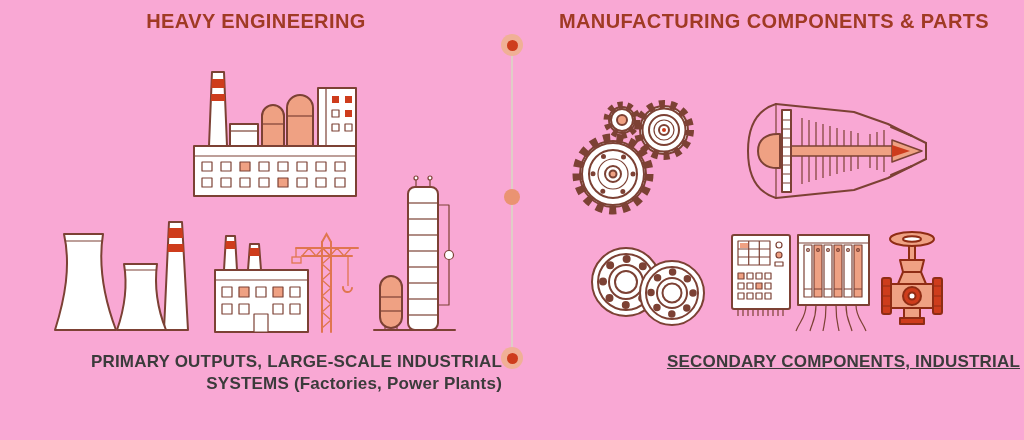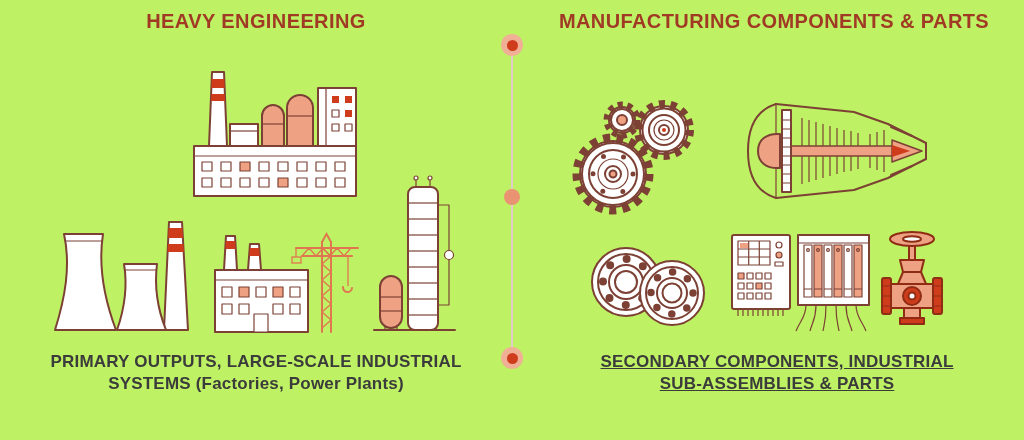--- a/index.html
+++ b/index.html
@@ -1,25 +1,25 @@
 <!DOCTYPE html>
 <html style="--title: #a03a24; --caption: #3b3b3b; --lineart: #7c4134; --salmon: #efa183; --red: #ce3c1c; --crane: #e0764f; --valve-dark: #8f2c14; --divider: #e0cdc6; --dot-outer: #f0b096; --dot-mid: #ea9372;"><head>
 <meta charset="utf-8">
 <style>
   * { margin:0; padding:0; box-sizing:border-box; }
   html,body { background:#fff; font-family:"Liberation Sans", sans-serif; }
-  .stage { position:relative; width:1024px; height:440px; background:#bef264; overflow:hidden; }
+  .stage { position:relative; width:1024px; height:440px; background:#f9a8d4; overflow:hidden; }
 
   .title { position:absolute; top:10px; font-weight:bold; font-size:20px; letter-spacing:.4px;
            color:var(--title); text-align:center; white-space:nowrap; }
   .title-left  { left:0;   width:512px; }
   .title-right { left:524px; width:500px; }
 
   .caption { position:absolute; font-size:17px; font-weight:600; color:var(--caption);
-             text-align:center; line-height:1.32; letter-spacing:.2px; }
+             text-align:right; line-height:1.32; letter-spacing:.2px; }
   .caption-left  { left:10px;  top:351px; width:492px; }
   .caption-right { left:534px; top:351px; width:486px;text-decoration:underline; }
 
   .divider { position:absolute; left:511px; top:46px; width:2px; height:312px; background:var(--divider); }
   .dot { position:absolute; border-radius:50%; }
   .dot-ring { width:22px; height:22px; left:501px; background:var(--dot-outer);
               display:flex; align-items:center; justify-content:center; }
   .dot-ring::after { content:""; width:11px; height:11px; border-radius:50%; background:var(--red); }
   .dot-top { top:34px; } .dot-bottom { top:347px; }
   .dot-mid { width:16px; height:16px; left:504px; top:189px; background:var(--dot-mid); }
@@ -288,16 +288,15 @@
       <rect class="sv fr" x="20" y="92" width="24" height="6"></rect>
     </svg>
   </div>
 
   <div class="caption caption-left">
     <div>PRIMARY OUTPUTS, LARGE-SCALE INDUSTRIAL</div>
     <div>SYSTEMS (Factories, Power Plants)</div>
   </div>
   <div class="caption caption-right">
     <div>SECONDARY COMPONENTS, INDUSTRIAL</div>
-    <div>SUB-ASSEMBLIES &amp; PARTS</div>
   </div>
 
 </div>
 
 </body></html>

